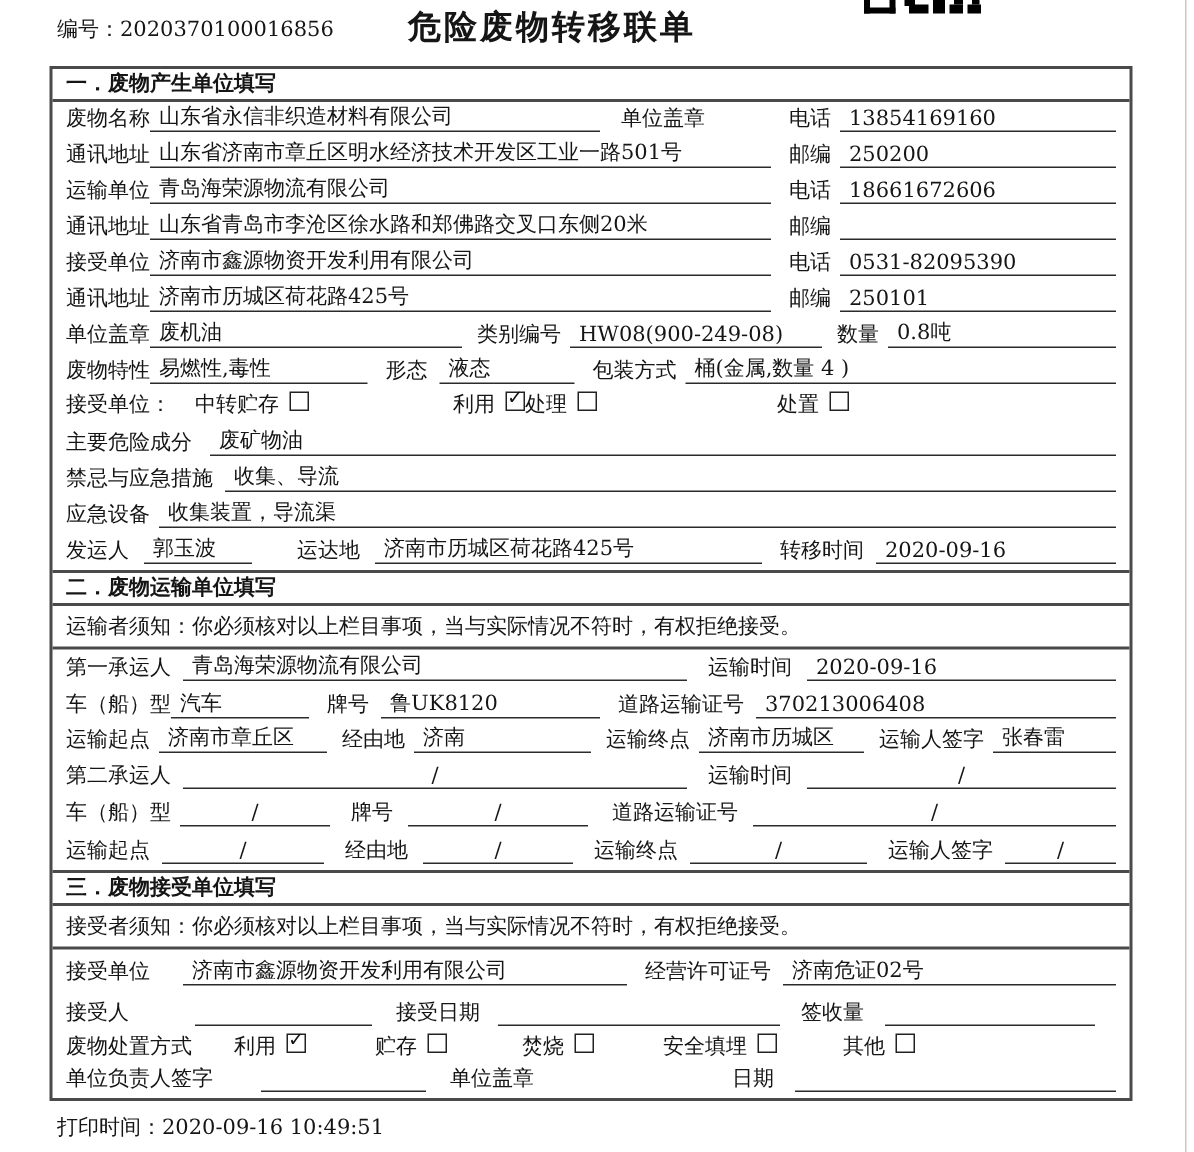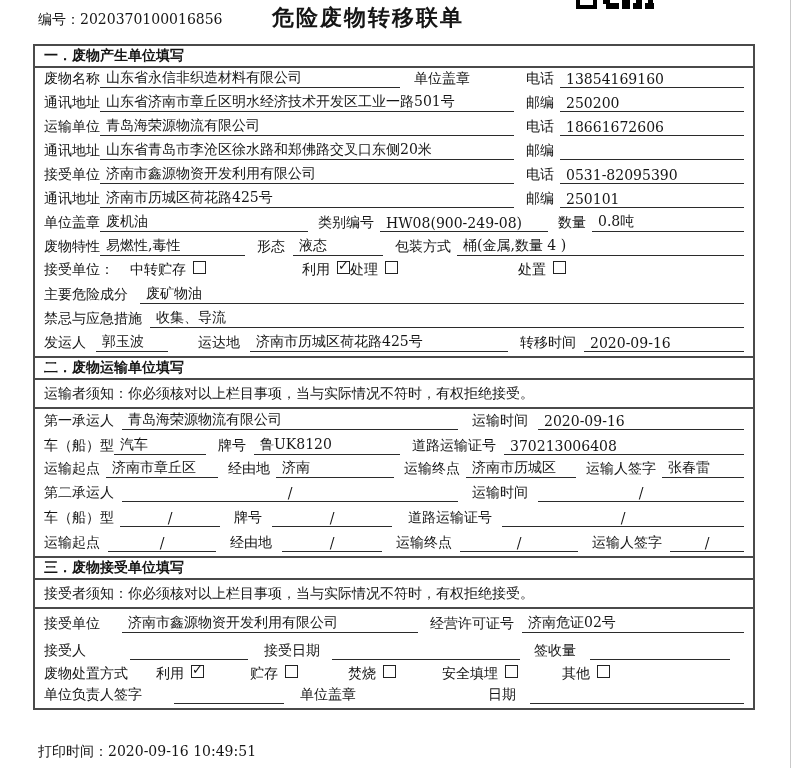--- a/index.html
+++ b/index.html
@@ -159,20 +159,24 @@
   <div class="row">
     <span class="lbl">主要危险成分</span>
     <span class="val fill" style="margin-left:12px">废矿物油</span>
   </div>
 
   <div class="row">
     <span class="lbl">禁忌与应急措施</span>
     <span class="val fill" style="margin-left:8px">收集、导流</span>
   </div>
 
+  <div class="row">
+    <span class="lbl">应急设备</span>
+    <span class="val fill" style="margin-left:6px">收集装置，导流渠</span>
+  </div>
 
   <div class="row">
     <span class="lbl">发运人</span>
     <span class="val" style="width:72px;margin-left:10px">郭玉波</span>
     <span class="lbl" style="margin-left:30px">运达地</span>
     <span class="val" style="width:258px;margin-left:10px">济南市历城区荷花路425号</span>
     <span class="lbl" style="margin-left:12px">转移时间</span>
     <span class="val fill" style="margin-left:8px">2020-09-16</span>
   </div>
 

